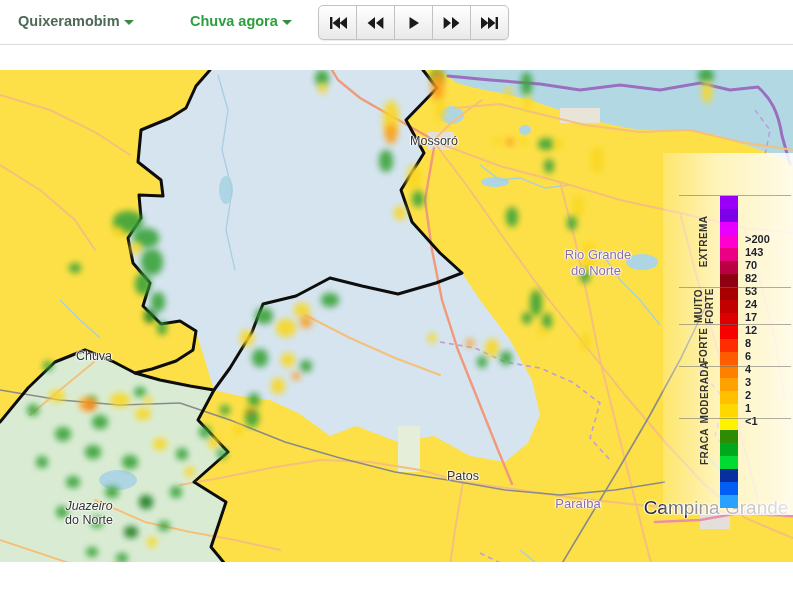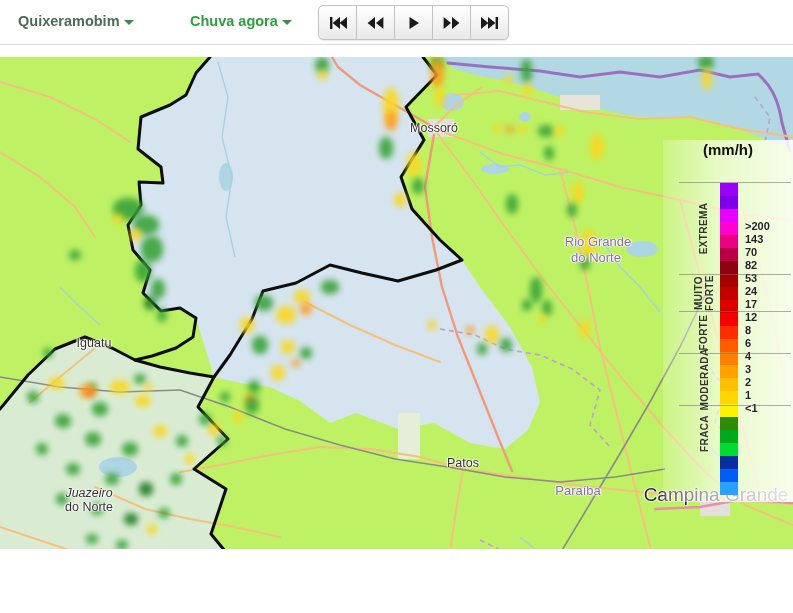--- a/index.html
+++ b/index.html
@@ -19,21 +19,21 @@
   .btn-group{position:absolute;left:318px;top:5px;display:flex;border-radius:5px;
              box-shadow:0 1px 1px rgba(0,0,0,.08);}
   .pbtn{width:39px;height:35px;margin-left:-1px;border:1px solid #c2c2c2;
         background:linear-gradient(#ffffff,#e9e9e9);display:flex;align-items:center;
         justify-content:center;cursor:pointer;padding:0;}
   .pbtn:first-child{border-radius:5px 0 0 5px;margin-left:0;}
   .pbtn:last-child{border-radius:0 5px 5px 0;}
   .pbtn svg{display:block;}
 
   
-  .map{position:absolute;top:57px;left:0;width:793px;height:492px;background:#bef264;overflow:hidden;}
+  .map{position:absolute;top:70px;left:0;width:793px;height:492px;background:#fde047;overflow:hidden;}
   .basemap{position:absolute;left:0;top:0;}
   .radar-layer{position:absolute;left:0;top:0;width:100%;height:100%;pointer-events:none;}
   .blob{position:absolute;border-radius:45%;filter:blur(3px);opacity:.9;}
 
   .maplabel{position:absolute;transform:translate(-50%,-50%);color:#333;font-size:12.5px;
             white-space:nowrap;text-shadow:0 0 2px #fff,0 0 2px #fff,1px 0 1px #fff,-1px 0 1px #fff;}
   .maplabel.big{font-size:19px;color:#2c2c2c;}
   .maplabel.state{color:#8a6bb0;font-size:13px;}
 
   
@@ -284,32 +284,31 @@
         <div class="blob" style="left: 147px; top: 467px; width: 10px; height: 10px; background: rgb(249, 215, 35);"></div>
         <div class="blob" style="left: 185px; top: 397px; width: 10px; height: 10px; background: rgb(249, 215, 35);"></div>
         <div class="blob" style="left: 199px; top: 356px; width: 12px; height: 12px; background: rgb(58, 163, 58);"></div>
         <div class="blob" style="left: 220px; top: 335px; width: 10px; height: 10px; background: rgb(58, 163, 58);"></div>
         <div class="blob" style="left: 87px; top: 333px; width: 6px; height: 6px; background: rgb(239, 93, 30);"></div>
         <div class="blob" style="left: 111px; top: 495px; width: 14px; height: 10px; background: rgb(58, 163, 58);"></div>
         <div class="blob" style="left: 140px; top: 501px; width: 10px; height: 8px; background: rgb(249, 215, 35);"></div>
       </div>
 
     <div class="maplabel" style="left:434px;top:71px;">Mossoró</div>
-    <div class="maplabel" style="left:94px;top:286px;">Iguatu</div>
+    <div class="maplabel" style="left:94px;top:286px;">Chuva</div>
     <div class="maplabel" style="left:463px;top:406px;text-align:center;">Patos</div>
     <div class="maplabel" style="left:89px;top:436px;font-style:italic;">Juazeiro</div>
     <div class="maplabel" style="left:89px;top:450px;">do Norte</div>
     <div class="maplabel state" style="left:598px;top:184px;">Rio Grande</div>
     <div class="maplabel state" style="left:596px;top:200px;">do Norte</div>
     <div class="maplabel state" style="left:578px;top:433px;">Paraíba</div>
     <div class="maplabel big" style="left:716px;top:438px;">Campina Grande</div>
 
     <div class="legend">
       <div class="legend-title">
-        <div>(mm/h)</div>
       </div>
       <div class="legend-bar">
           <div class="seg" style="background: rgb(154, 0, 247);"></div>
           <div class="seg" style="background: rgb(126, 0, 232);"></div>
           <div class="seg" style="background: rgb(231, 0, 255);"></div>
           <div class="seg" style="background: rgb(255, 0, 207);"></div>
           <div class="seg" style="background: rgb(234, 0, 128);"></div>
           <div class="seg" style="background: rgb(184, 0, 67);"></div>
           <div class="seg" style="background: rgb(143, 0, 18);"></div>
           <div class="seg" style="background: rgb(166, 0, 0);"></div>

